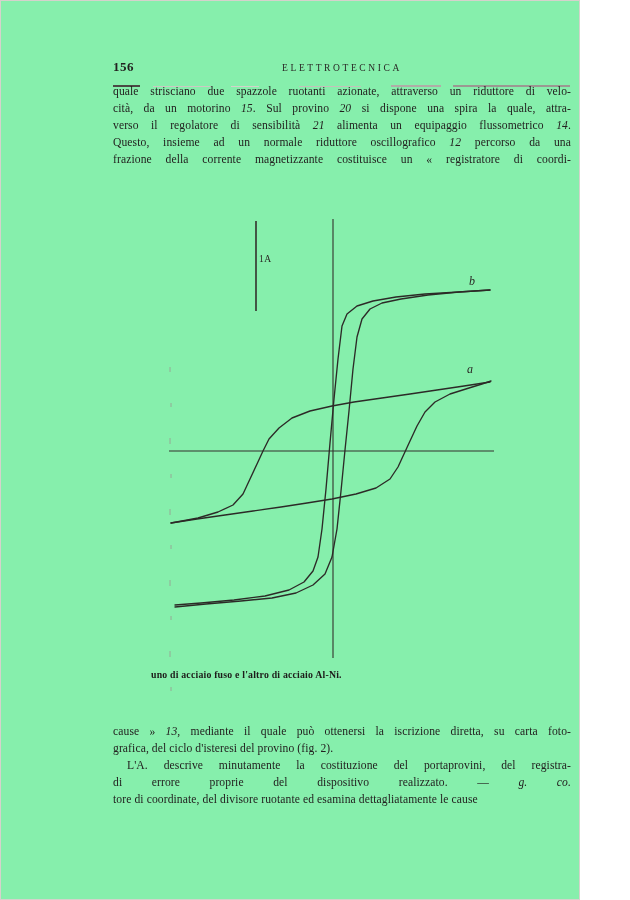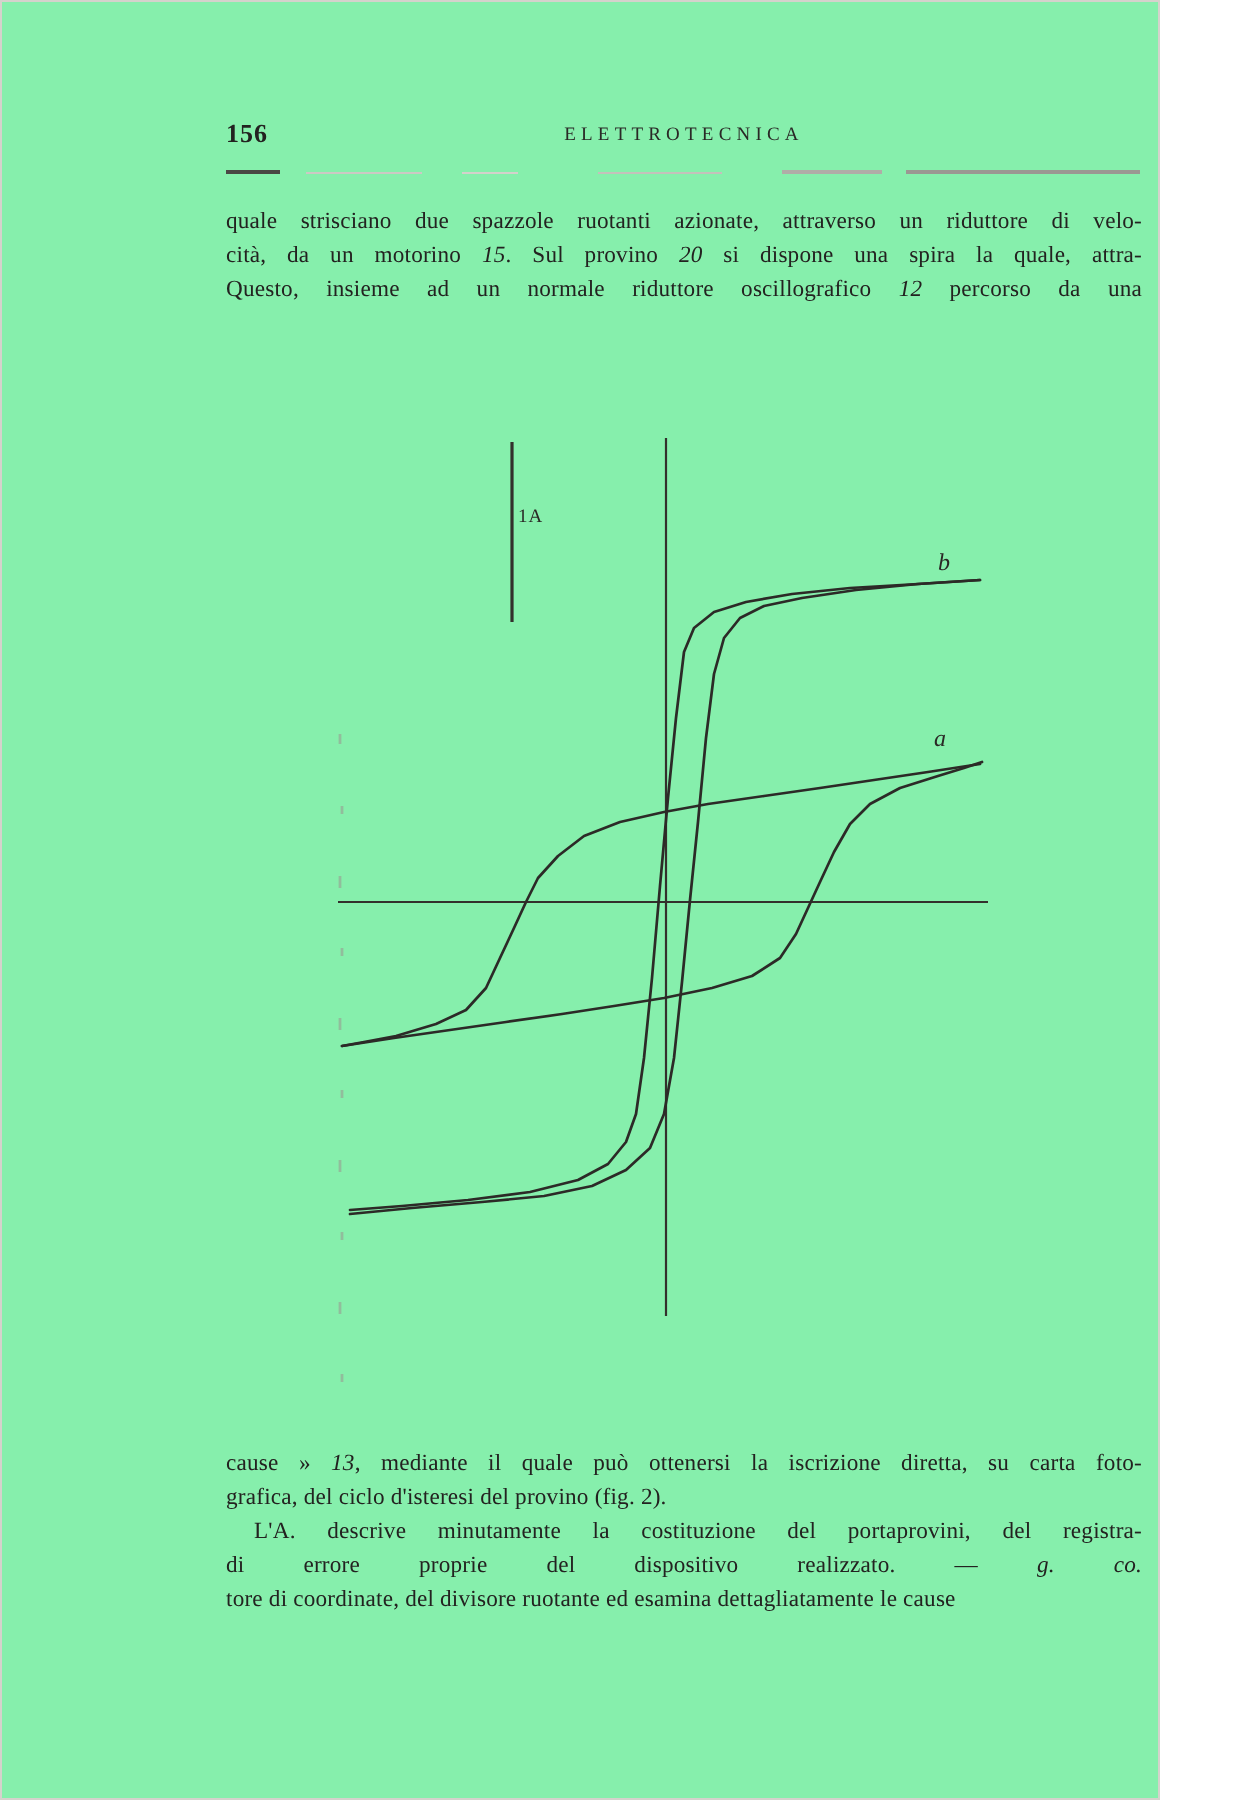--- a/index.html
+++ b/index.html
@@ -12,21 +12,21 @@
   .pgnum{position:absolute;left:112px;top:58px;font-size:13px;font-weight:bold;letter-spacing:0.5px;}
   .jtitle{position:absolute;left:112px;top:62px;width:458px;text-align:center;
     font-size:9.5px;letter-spacing:2.6px;color:#2a2926;}
   .rule{position:absolute;background:#8f8d89;}
   
   .para{position:absolute;left:112px;width:458px;font-size:11.6px;line-height:17px;letter-spacing:0.1px;}
   .para .line{text-align:justify;text-align-last:justify;white-space:nowrap;height:17px;}
   .para .it{font-style:italic;}
   #p2 .line:nth-child(2),#p2 .line:nth-child(5){text-align-last:left;}
   #p2 .line:nth-child(3){text-indent:14px;}
-  #p1{top:101px;}
+  #p1{top:82px;}
   #p2{top:722px;}
   
   #figure-svg{position:absolute;left:0;top:0;width:630px;height:900px;}
   .axis{stroke:#33302c;}
   .curve{fill:none;stroke:#2c2a27;stroke-width:1.35;stroke-linejoin:round;stroke-linecap:round;}
   .noise{stroke:#9a968f;stroke-width:1.4;opacity:0.55;}
   .figlabel{position:absolute;color:#2a2825;}
   #lbl-1a{left:258px;top:253px;font-size:9.5px;letter-spacing:0.5px;}
   #lbl-b{left:468px;top:273px;font-size:12px;font-style:italic;}
   #lbl-a{left:466px;top:361px;font-size:12px;font-style:italic;}
@@ -45,21 +45,23 @@
   <div class="rule" style="left:112px;top:84px;width:27px;height:2px;background:#4a4844;"></div>
   <div class="rule" style="left:152px;top:85px;width:58px;height:1px;background:#ccc9c4;"></div>
   <div class="rule" style="left:230px;top:85px;width:28px;height:1px;background:#d4d1cb;"></div>
   <div class="rule" style="left:298px;top:85px;width:62px;height:1px;background:#c4c1bb;"></div>
   <div class="rule" style="left:390px;top:84px;width:50px;height:2px;background:#b0ada7;"></div>
   <div class="rule" style="left:452px;top:84px;width:117px;height:2px;background:#9b9892;"></div>
 
   <div class="para" id="p1">
       <div class="line"><span>quale strisciano due spazzole ruotanti azionate, attraverso un riduttore di velo-</span></div>
       <div class="line"><span>cità, da un motorino </span><span class="it">15</span><span>. Sul provino </span><span class="it">20</span><span> si dispone una spira la quale, attra-</span></div>
+      <div class="line"><span>verso il regolatore di sensibilità </span><span class="it">21</span><span> alimenta un equipaggio flussometrico </span><span class="it">14</span><span>.</span></div>
       <div class="line"><span>Questo, insieme ad un normale riduttore oscillografico </span><span class="it">12</span><span> percorso da una</span></div>
+      <div class="line"><span>frazione della corrente magnetizzante costituisce un « registratore di coordi-</span></div>
     </div>
 
   <div>
     <svg id="figure-svg" viewBox="0 0 630 900">
       <g>
         <line class="noise" x1="169" y1="366" x2="169" y2="371"></line>
         <line class="noise" x1="170" y1="402" x2="170" y2="406"></line>
         <line class="noise" x1="169" y1="437" x2="169" y2="443"></line>
         <line class="noise" x1="170" y1="473" x2="170" y2="477"></line>
         <line class="noise" x1="169" y1="508" x2="169" y2="514"></line>
@@ -76,20 +78,21 @@
         <path d="M170 522 L 196 518 L 224 514 L 252 510 L 280 506 L 306 502 L 331 498 L 355 493 L 375 487 L 389 478 L 397 466 L 403 453 L 409 440 L 416 425 L 424 411 L 434 401 L 449 393 L 468 387 L 481 383 L 490 380" class="curve"></path>
         <path d="M489 289 L 458 291 L 424 293 L 395 296 L 372 300 L 356 305 L 346 313 L 341 325 L 337 358 L 333 398 L 329 442 L 325 488 L 321 528 L 317 556 L 312 570 L 303 581 L 288 589 L 264 595 L 233 599 L 200 602 L 174 604" class="curve"></path>
         <path d="M174 606 L 205 603 L 240 600 L 271 597 L 295 592 L 312 584 L 324 573 L 331 556 L 336 528 L 340 490 L 344 449 L 348 410 L 352 368 L 356 336 L 361 318 L 369 308 L 381 302 L 400 298 L 427 294 L 458 291 L 489 289" class="curve"></path>
       </svg>
     <div class="figlabel" id="lbl-1a">1A</div>
     <div class="figlabel" id="lbl-b">b</div>
     <div class="figlabel" id="lbl-a">a</div>
   </div>
 
   <div id="caption">
+    <div class="cap2">uno di acciaio fuso e l'altro di acciaio Al-Ni.</div>
   </div>
 
   <div class="para" id="p2">
       <div class="line"><span>cause » </span><span class="it">13</span><span>, mediante il quale può ottenersi la iscrizione diretta, su carta foto-</span></div>
       <div class="line"><span>grafica, del ciclo d'isteresi del provino (fig. 2).</span></div>
       <div class="line"><span>L'A. descrive minutamente la costituzione del portaprovini, del registra-</span></div>
       <div class="line"><span>di errore proprie del dispositivo realizzato. — </span><span class="it">g. co.</span></div>
       <div class="line"><span>tore di coordinate, del divisore ruotante ed esamina dettagliatamente le cause</span></div>
     </div>
 

